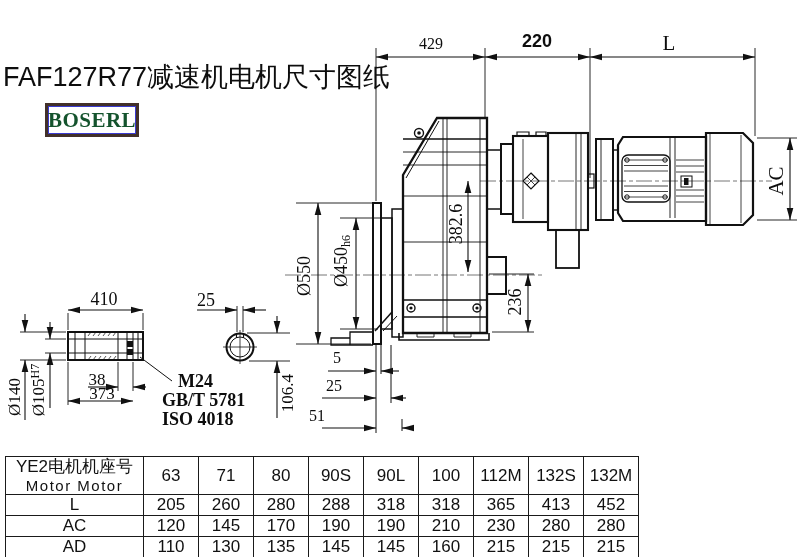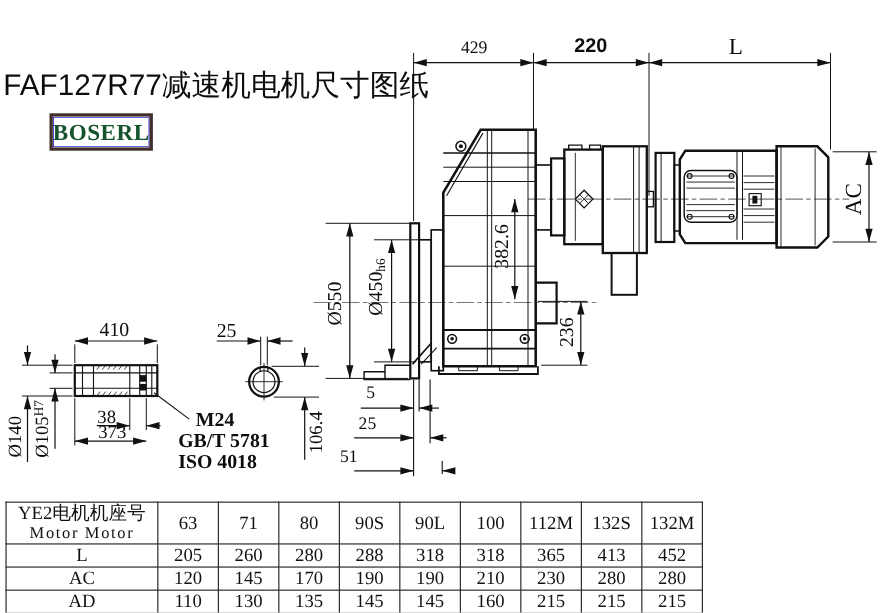--- a/index.html
+++ b/index.html
@@ -18,21 +18,21 @@
   .rot{transform:translate(-50%,-50%) rotate(-90deg);}
   .bolddim{font-family:"Liberation Sans",sans-serif;font-weight:bold;font-size:18px;}
   .sz17{font-size:17px;} .sz18{font-size:18px;} .sz20{font-size:16px;} .sz21{font-size:21px;}
   .suffix{font-size:12px;vertical-align:-3px;} .sup{font-size:12px;vertical-align:5px;}
   .notes{position:absolute;left:162px;top:372px;font-family:"Liberation Serif",serif;
          font-weight:bold;font-size:18px;line-height:1.06;color:#0d0d0d;white-space:nowrap;}
   .notes .n1{margin-left:16px;}
   table.size-table{position:absolute;left:5px;top:456px;width:633px;
         border-collapse:collapse;table-layout:fixed;background:#fff;}
   table.size-table td{border:1.4px solid #1a1a1a;text-align:center;vertical-align:middle;
-        padding:0;font-size:17px;color:#111;font-family:Liberation Serif, serif;}
+        padding:0;font-size:17px;color:#111;}
   td.hdr{height:36px;font-size:15px;line-height:1.15;}
   td.num{height:20px;}
   .hdr-en{letter-spacing:1.5px;font-size:15px;}
   svg{position:absolute;left:0;top:0;}
 </style>
 </head>
 <body>
 
 <div class="stage">
 

